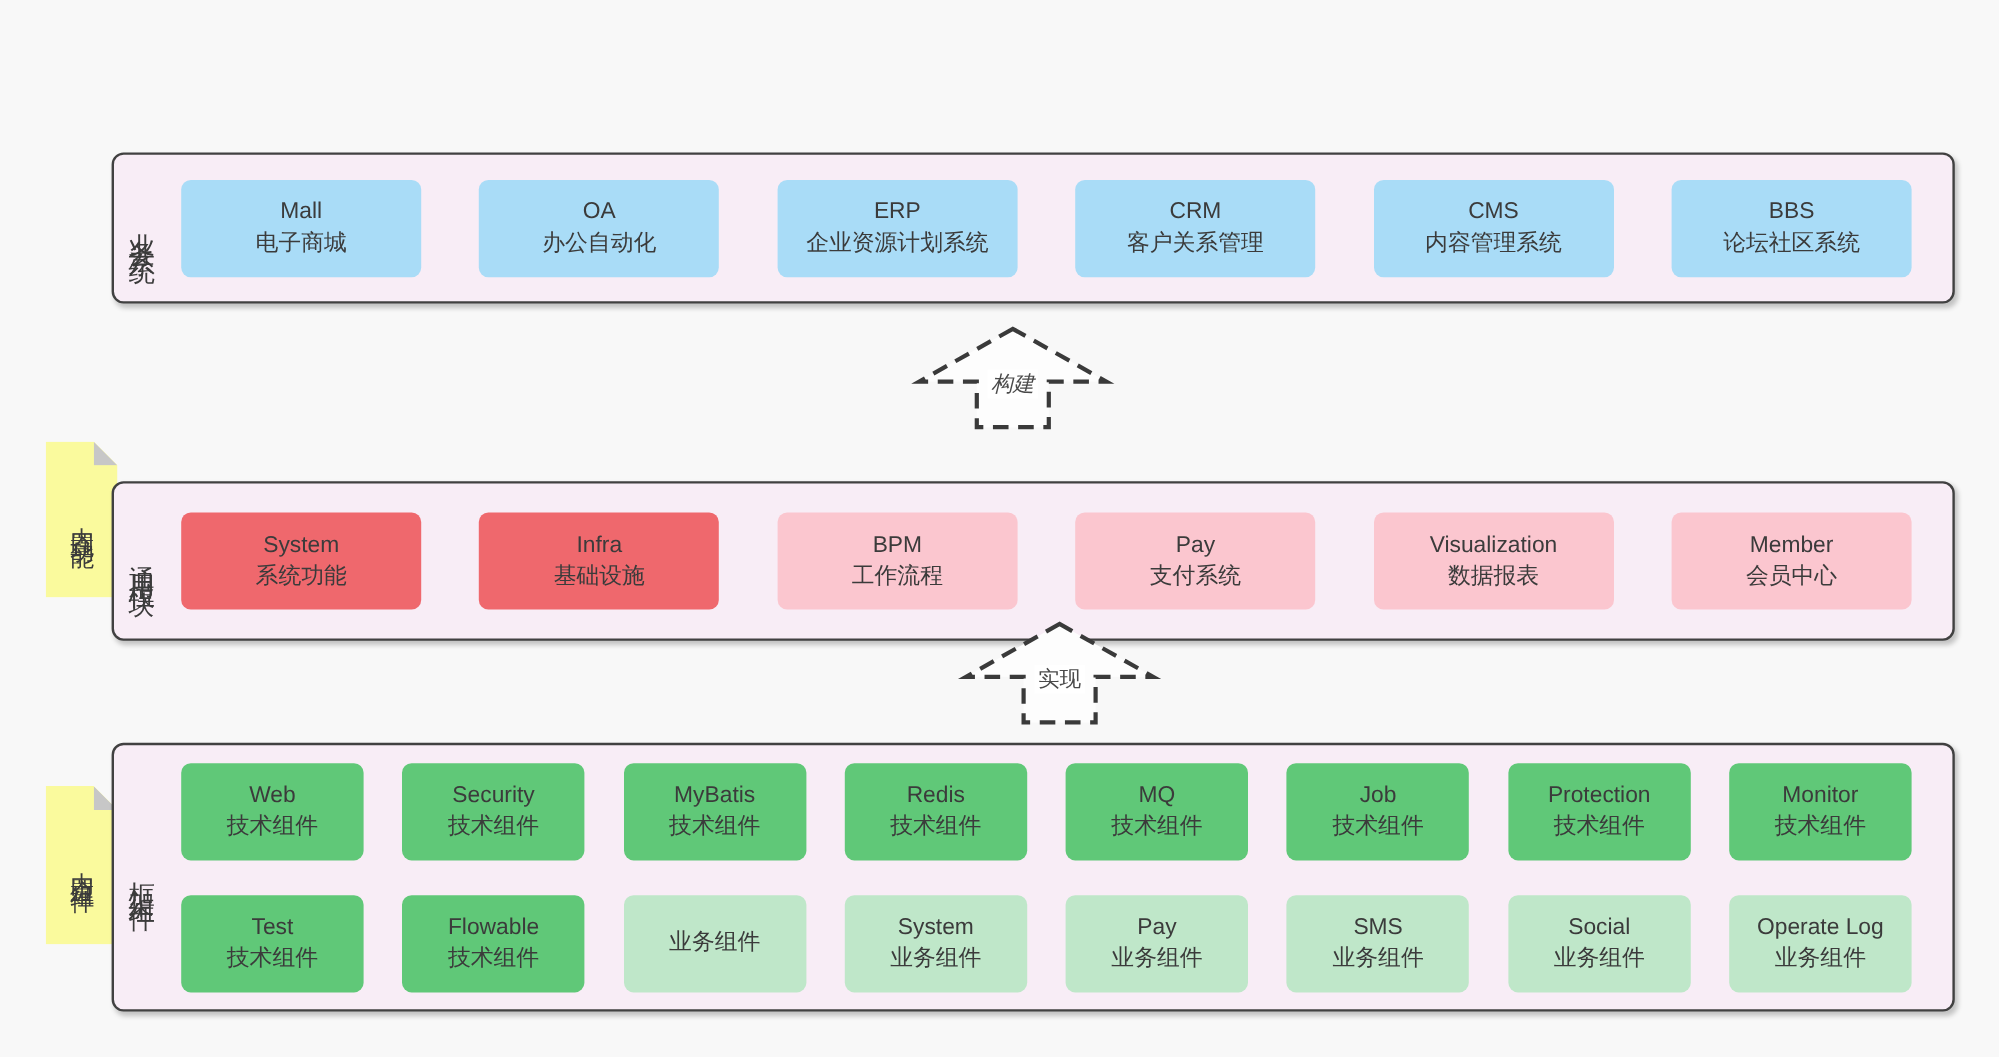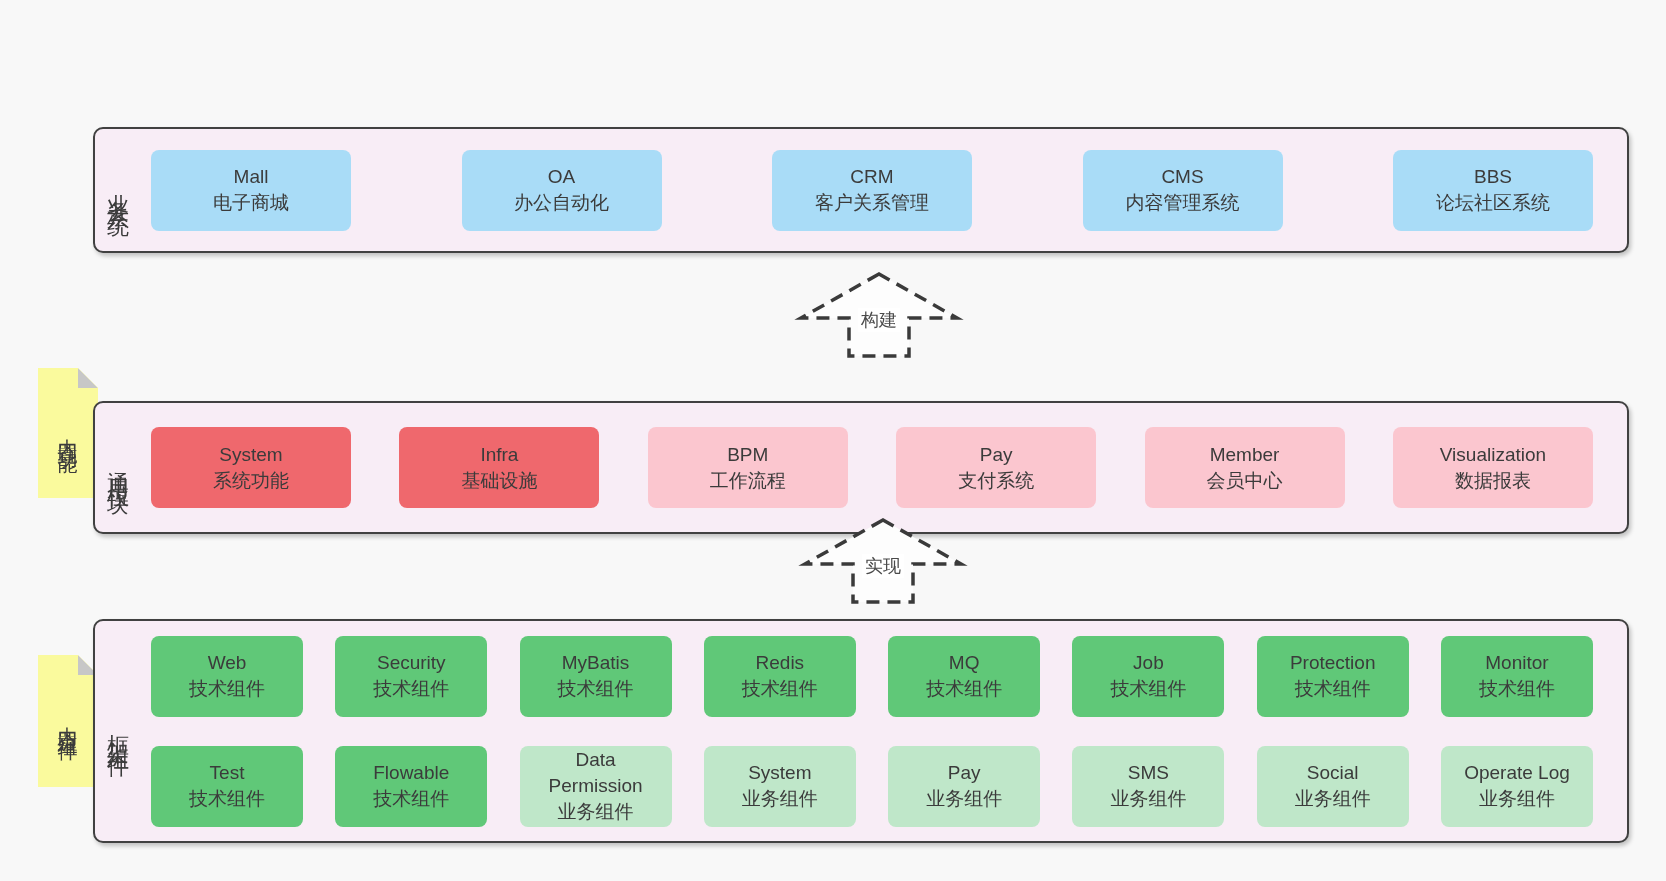--- a/index.html
+++ b/index.html
@@ -57,21 +57,21 @@
   #sticky-components{top:655px;height:132px;}
   .sticky .fold{
     position:absolute;top:0;right:0;width:20px;height:20px;
     background:var(--sticky-fold,#c7c7c7);
     clip-path:polygon(0 0, 100% 100%, 0 100%);
   }
   .sticky .v-label{font-size:20px;letter-spacing:5px;}
   .arrow{
     position:absolute;width:172px;height:94px;
   }
-  #arrow-build{left:793px;top:268px;}
+  #arrow-build{left:758px;top:268px;font-style:italic;}
   #arrow-implement{left:797px;top:514px;}
   .arrow svg{position:absolute;left:0;top:0;}
   .arrow-label{
     position:absolute;left:50%;top:40px;transform:translateX(-50%);
     background:#ffffff;padding:0 3px;font-size:18px;color:#4a4a4a;
     white-space:nowrap;
   }
 </style>
 </head>
 <body>
@@ -92,20 +92,24 @@
   <div class="boxes-row">
       <div class="box v-blue">
     <div class="box-title">Mall</div>
     <div class="box-subtitle">电子商城</div>
   </div>
       <div class="box v-blue">
     <div class="box-title">OA</div>
     <div class="box-subtitle">办公自动化</div>
   </div>
       <div class="box v-blue">
+    <div class="box-title">ERP</div>
+    <div class="box-subtitle">企业资源计划系统</div>
+  </div>
+      <div class="box v-blue">
     <div class="box-title">CRM</div>
     <div class="box-subtitle">客户关系管理</div>
   </div>
       <div class="box v-blue">
     <div class="box-title">CMS</div>
     <div class="box-subtitle">内容管理系统</div>
   </div>
       <div class="box v-blue">
     <div class="box-title">BBS</div>
     <div class="box-subtitle">论坛社区系统</div>
@@ -135,26 +139,26 @@
   </div>
       <div class="box v-pink">
     <div class="box-title">BPM</div>
     <div class="box-subtitle">工作流程</div>
   </div>
       <div class="box v-pink">
     <div class="box-title">Pay</div>
     <div class="box-subtitle">支付系统</div>
   </div>
       <div class="box v-pink">
+    <div class="box-title">Visualization</div>
+    <div class="box-subtitle">数据报表</div>
+  </div>
+      <div class="box v-pink">
     <div class="box-title">Member</div>
     <div class="box-subtitle">会员中心</div>
-  </div>
-      <div class="box v-pink">
-    <div class="box-title">Visualization</div>
-    <div class="box-subtitle">数据报表</div>
   </div>
     </div>
 </div>
 
 <div class="arrow" id="arrow-implement">
   <svg width="172" height="94" viewBox="0 0 172 94">
     <polygon points="86,6 8,50 56,50 56,88 116,88 116,50 164,50" fill="#fdfdfd" stroke="#3a3a3a" stroke-width="3.5" stroke-dasharray="13 8"></polygon>
   </svg>
   <span class="arrow-label">实现</span>
 </div>
@@ -201,21 +205,20 @@
     <div class="boxes-row small">
         <div class="box v-green">
     <div class="box-title">Test</div>
     <div class="box-subtitle">技术组件</div>
   </div>
         <div class="box v-green">
     <div class="box-title">Flowable</div>
     <div class="box-subtitle">技术组件</div>
   </div>
         <div class="box v-lightgreen">
-    <div class="box-title">Data Permission</div>
     <div class="box-subtitle">业务组件</div>
   </div>
         <div class="box v-lightgreen">
     <div class="box-title">System</div>
     <div class="box-subtitle">业务组件</div>
   </div>
         <div class="box v-lightgreen">
     <div class="box-title">Pay</div>
     <div class="box-subtitle">业务组件</div>
   </div>

